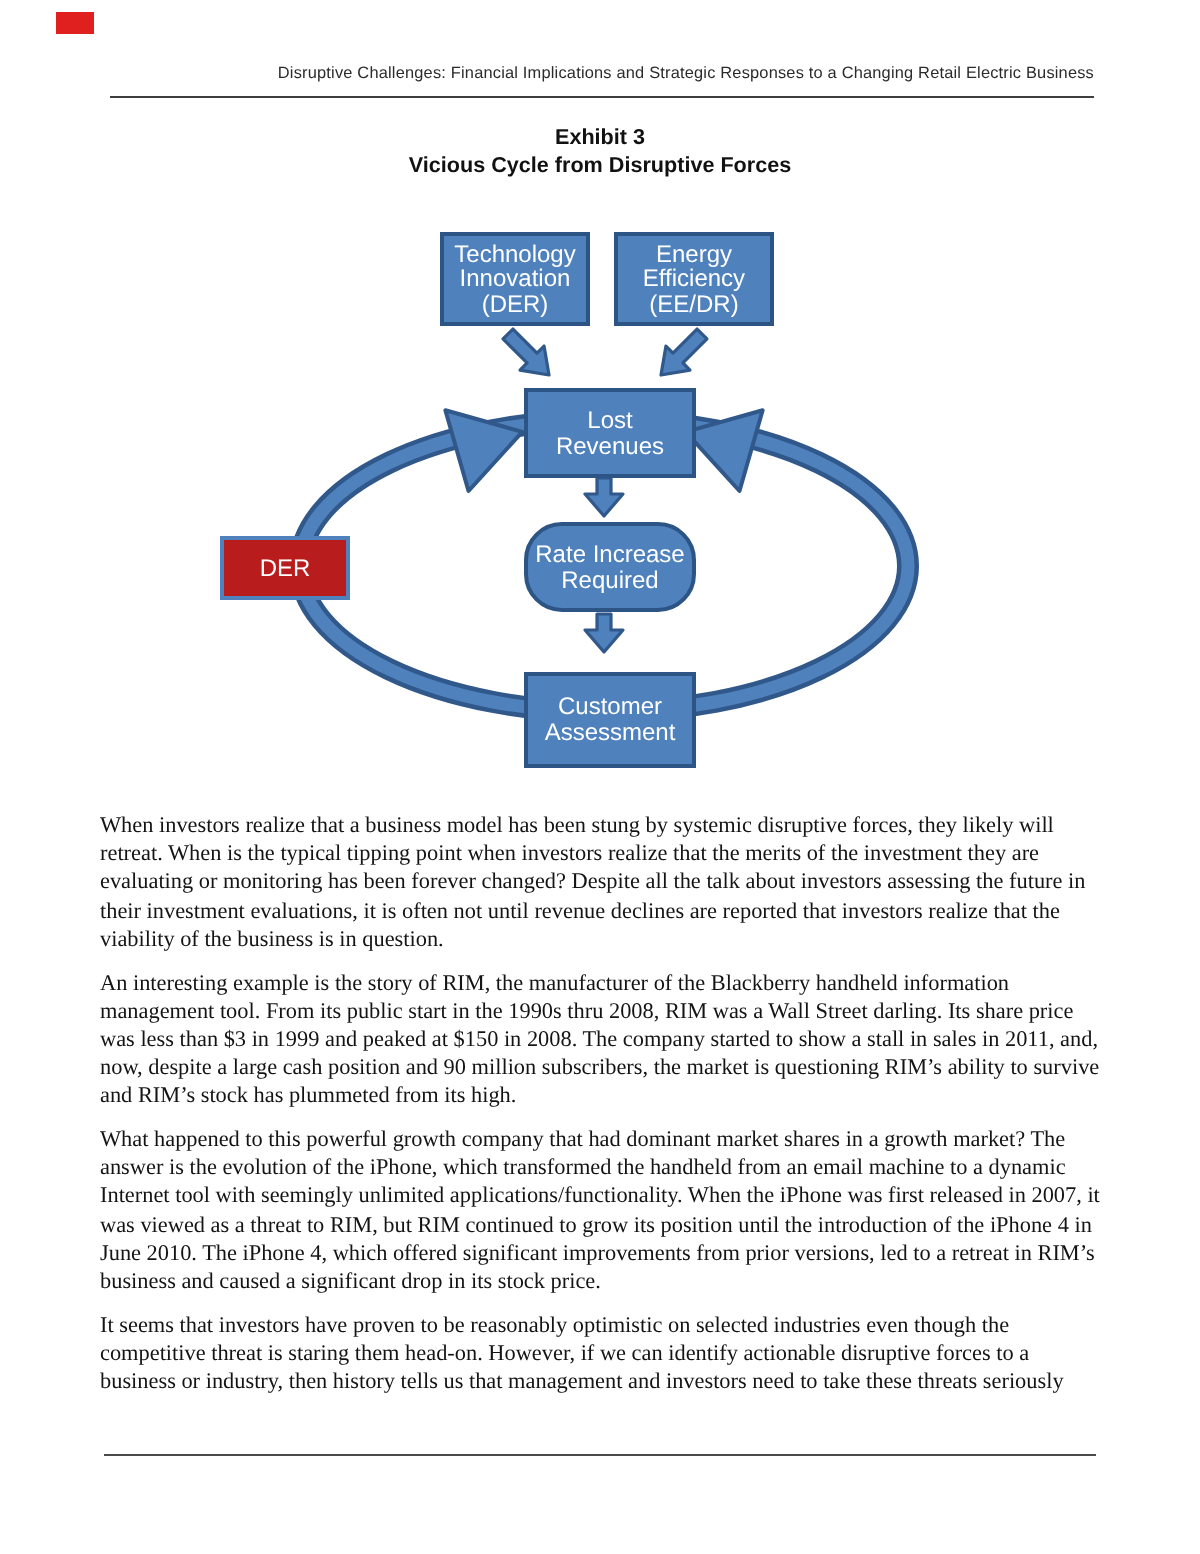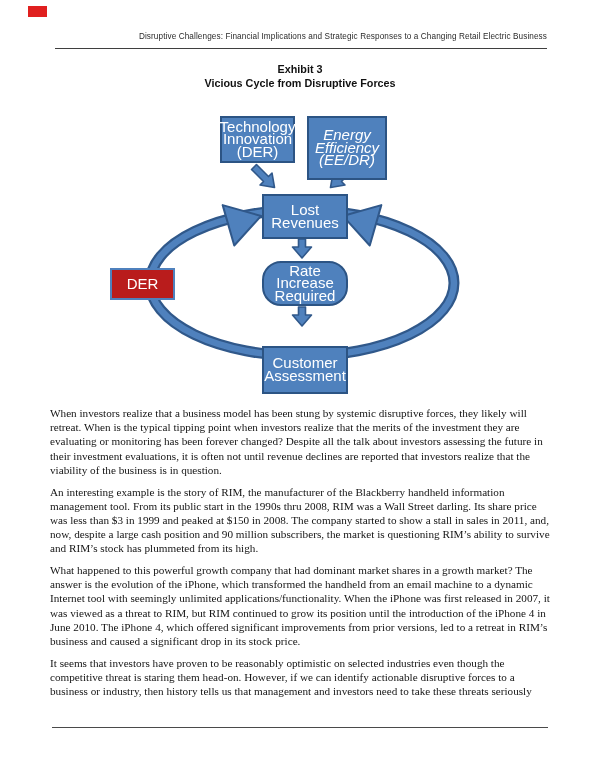--- a/index.html
+++ b/index.html
@@ -14,29 +14,29 @@
   }
   .header-rule{position:absolute;top:48px;left:55px;width:492px;height:1px;background:#3f3f3f;}
   .exhibit-heading{
     position:absolute;top:63px;left:0;width:600px;text-align:center;
     font-family:"Liberation Sans", sans-serif;font-weight:bold;font-size:10.8px;line-height:13.5px;color:#111;
   }
   .diagram-svg{position:absolute;top:0;left:0;}
   .dbox{
     position:absolute;box-sizing:border-box;display:flex;align-items:center;justify-content:center;
     text-align:center;font-family:"Liberation Sans", sans-serif;color:#ffffff;
-    font-size:15px;line-height:12.6px;padding:1px 2px;
+    font-size:12px;line-height:12.6px;padding:1px 2px;
   }
   .dbox.primary{background:#4f81bd;border:2px solid #2c5484;}
   .dbox.secondary{background:#b91c1c;border:2px solid #4f81bd;margin-left:32px;}
   #box-technology{left:220px;top:116px;width:75px;height:47px;}
-  #box-energy{left:307px;top:116px;width:80px;height:64px;font-style:italic;}
+  #box-energy{left:307px;top:116px;width:80px;height:47px;}
   #box-lost{left:262px;top:194px;width:86px;height:45px;}
   #box-rate{left:262px;top:261px;width:86px;height:45px;border-radius:19px;}
-  #box-customer{left:262px;top:346px;width:86px;height:48px;}
+  #box-customer{left:262px;top:336px;width:86px;height:48px;}
   #box-der{left:78px;top:268px;width:65px;height:32px;}
   #box-behavior{left:458px;top:279px;width:65px;height:33px;}
   .body-text{
     position:absolute;top:406px;left:50px;width:503px;
     font-size:11.2px;line-height:14.2px;color:#141414;
   }
   .body-text p{margin:0 0 7.5px 0;}
   .footer-rule{position:absolute;top:727px;left:52px;width:496px;height:1px;background:#4a4a4a;}
   .footer{
     position:absolute;top:731px;left:47px;width:500px;

